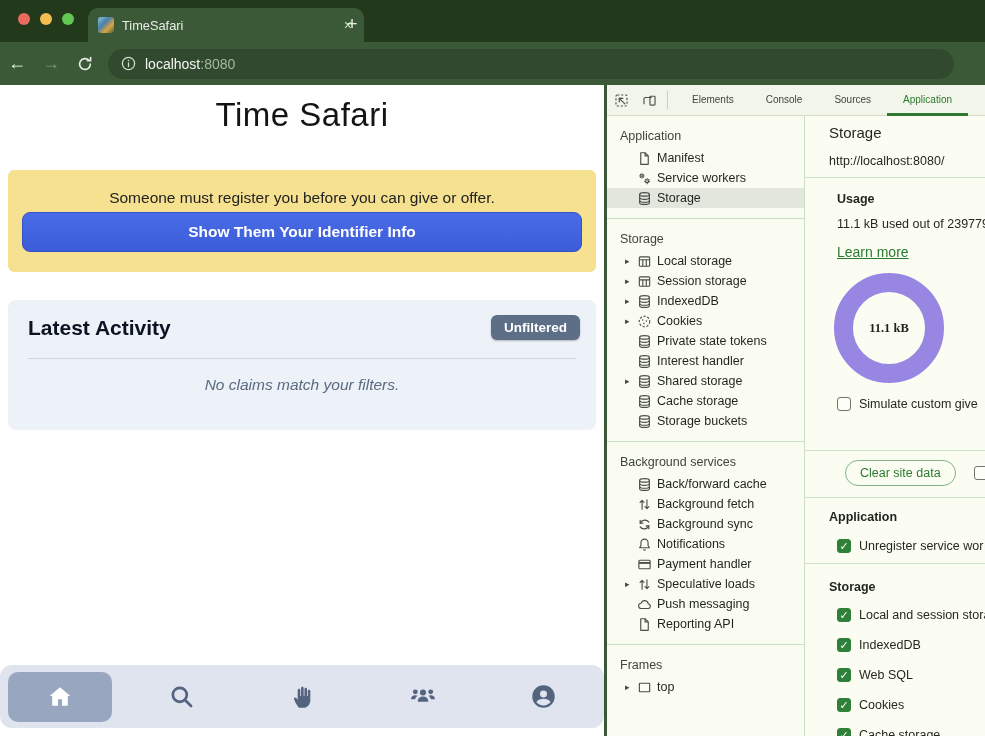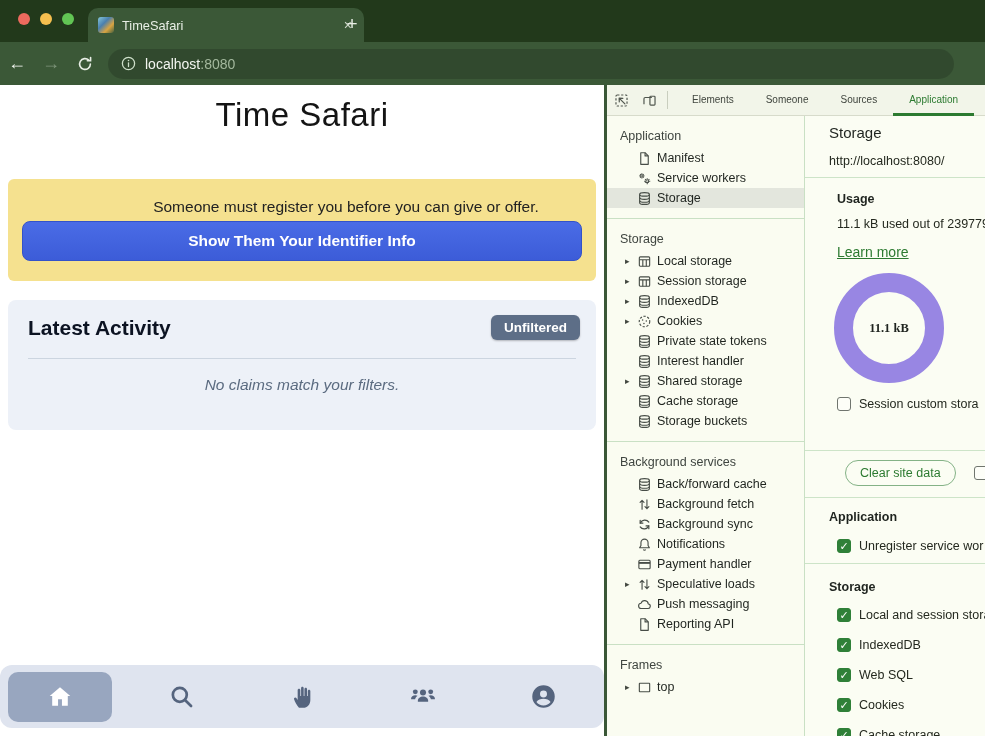--- a/index.html
+++ b/index.html
@@ -26,21 +26,21 @@
     display:flex; align-items:center; padding:0 12px; color:#cfe0cb; }
   #url-text { margin-left:8px; font-size:14px; }
   #url-host { color:#f3f6f1; }
   #url-port { color:#a3b89d; }
   #partial-share-icon { position:absolute; right:-7px; top:55px; color:#e9efe7; }
 
   
   #app { position:absolute; left:0; top:85px; width:604px; height:651px; background:#ffffff; overflow:hidden; }
   #page-divider { position:absolute; left:604px; top:85px; width:3px; height:651px; background:#3a5737; }
   #app-title { position:absolute; top:11px; left:0; width:100%; text-align:center; font-size:33px; font-weight:400; color:#141414; letter-spacing:.5px; }
-  #alert-box { position:absolute; left:8px; top:94px; width:588px; height:102px; background:#f5e18f; border-radius:6px;padding-left:44px; }
+  #alert-box { position:absolute; left:8px; top:85px; width:588px; height:102px; background:#f5e18f; border-radius:6px; }
   #alert-msg { position:absolute; top:19px; width:100%; text-align:center; font-size:15.5px; color:#222; }
   #identifier-btn { position:absolute; left:14px; top:42px; width:560px; height:40px; border:1px solid #3352c9; border-radius:8px;
     background:linear-gradient(180deg,#4a6ce6,#3c5cd8); color:#fff; font-weight:bold; font-size:15.5px;
     font-family:"Liberation Sans",sans-serif; cursor:pointer; }
   #activity-card { position:absolute; left:8px; top:215px; width:588px; height:130px; background:#edf1f8; border-radius:8px; }
   #activity-heading { position:absolute; left:20px; top:16px; font-size:21px; font-weight:800; color:#0c1322; }
   #filter-chip { position:absolute; right:16px; top:15px; background:#5d6e87; color:#fff; font-size:13.5px; font-weight:600;
     padding:5px 13px; border-radius:6px; box-shadow:0 1px 2px rgba(0,0,0,.25); cursor:pointer; }
   #activity-divider { position:absolute; left:20px; right:20px; top:58px; height:1px; background:#ccd5e0; }
   #activity-empty { position:absolute; top:76px; width:100%; text-align:center; font-style:italic; font-size:15.5px; color:#5b6b80; }
@@ -203,21 +203,21 @@
       </span>
       <span class="dt-tool-icon">
         <svg viewBox="0 0 20 20" width="17" height="17" fill="none" stroke="currentColor" stroke-width="1.4">
             <path d="M12.8 6.5H5A1.5 1.5 0 0 0 3.5 8v6.5"></path>
             <rect x="10.5" y="5" width="6" height="10.5" rx="1"></rect>
           </svg>
       </span>
       <span id="dt-toolbar-sep"></span>
       <div id="dt-tabs">
           <span class="dt-tab">Elements</span>
-          <span class="dt-tab">Someone</span>
+          <span class="dt-tab">Console</span>
           <span class="dt-tab">Sources</span>
           <span class="dt-tab active">Application</span>
         </div>
 
     </div>
 
     <div id="dt-tree">
         <div class="tree-section">
           <div class="tree-header">Application</div>
           <div class="tree-row">
@@ -458,21 +458,21 @@
       <div id="rp-title">Storage</div>
       <div id="rp-origin">http://localhost:8080/</div>
       <div class="rp-div" style="top:61px"></div>
       <div id="rp-usage-h">Usage</div>
       <div id="rp-usage-t">11.1 kB used out of 239779</div>
       <a id="rp-learn">Learn more</a>
       <div id="rp-donut" style="border-color: rgb(152, 134, 227);"></div>
       <div id="rp-donut-label">11.1 kB</div>
       <div class="check-row" id="rp-sim">
         <span class="cb"></span>
-        <span class="check-label">Session custom stora</span>
+        <span class="check-label">Simulate custom give</span>
       </div>
       <div class="rp-div" style="top:334px"></div>
       <div id="rp-clear-row">
         <button id="clear-site-data-btn">Clear site data</button>
         <span style="display:flex;align-items:center;gap:8px">
           <span class="cb"></span>
 
         </span>
       </div>
       <div class="rp-div" style="top:381px"></div>

